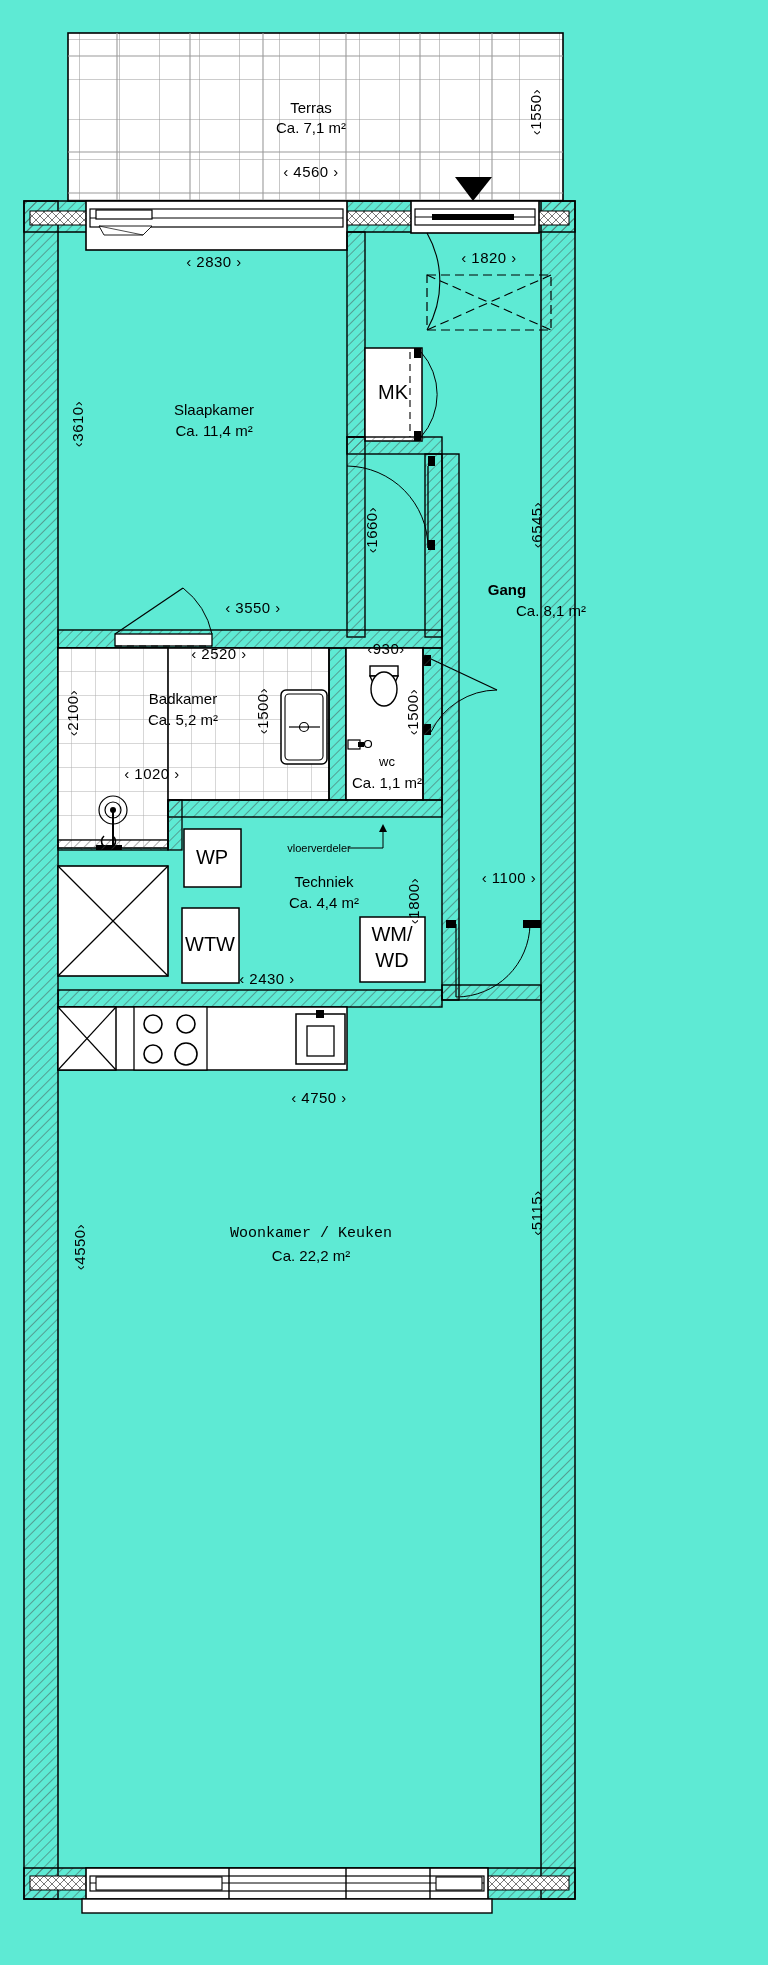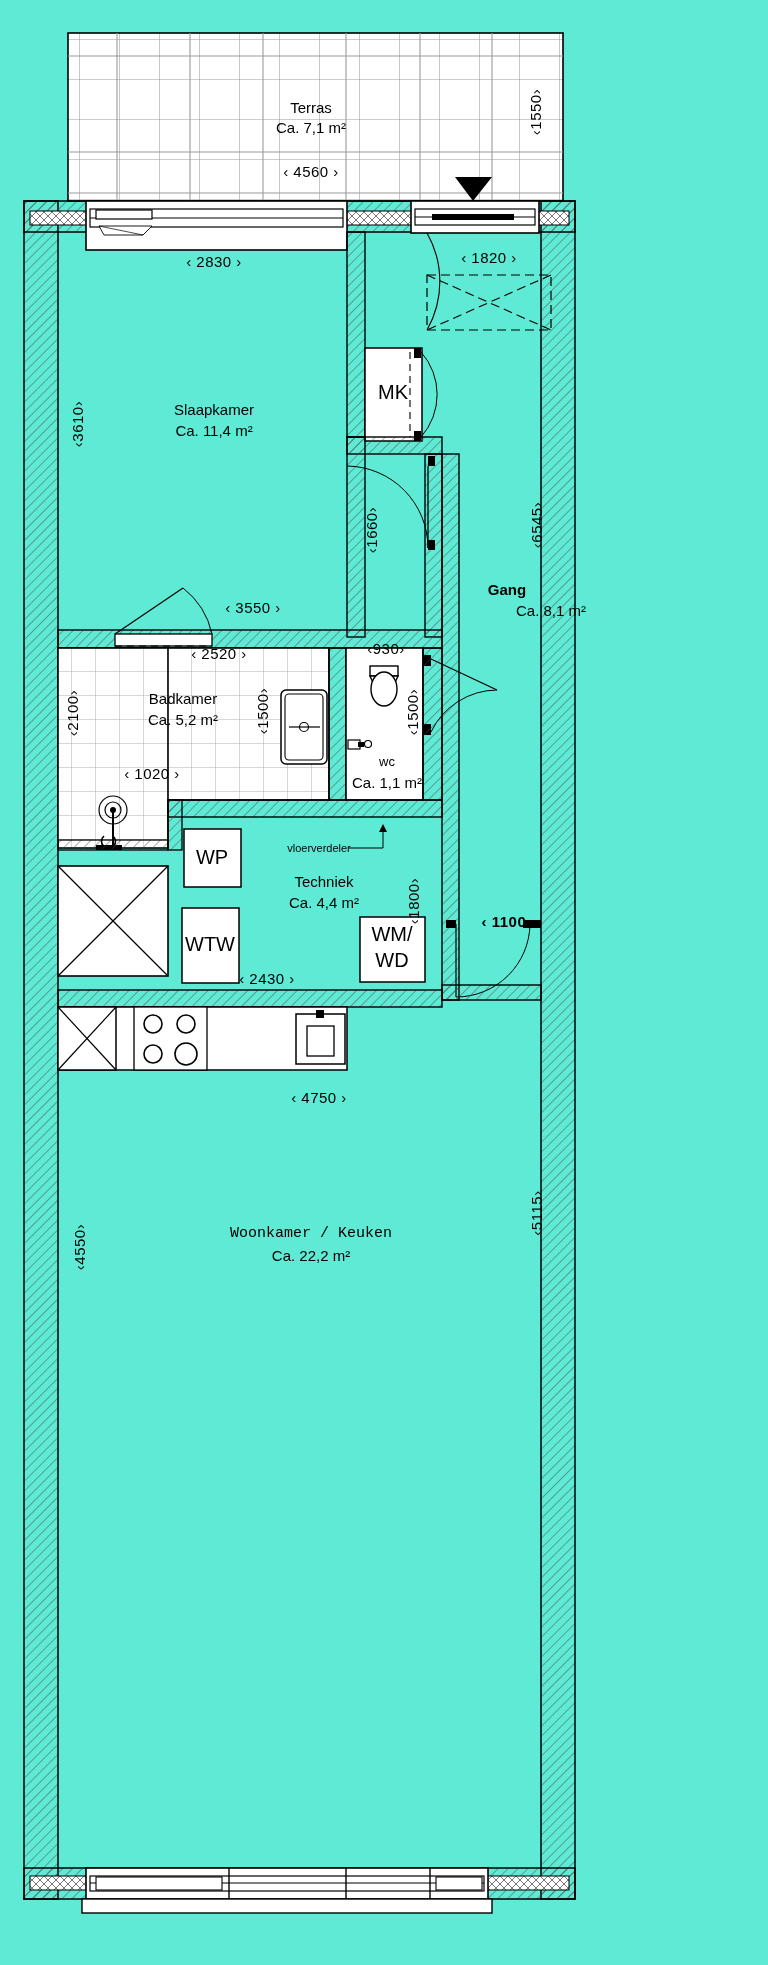--- a/index.html
+++ b/index.html
@@ -273,21 +273,21 @@
   <div class="lbl tiny ctr" style="left:319px; top:848px;">vloerverdeler</div>
 
   <div class="lbl dim ctr" style="left:311px; top:172px;">‹&nbsp;<span>4560</span>&nbsp;›</div>
   <div class="lbl dim ctr" style="left:214px; top:262px;">‹&nbsp;<span>2830</span>&nbsp;›</div>
   <div class="lbl dim ctr" style="left:489px; top:258px;">‹&nbsp;<span>1820</span>&nbsp;›</div>
   <div class="lbl dim ctr" style="left:253px; top:608px;">‹&nbsp;<span>3550</span>&nbsp;›</div>
   <div class="lbl dim ctr" style="left:195px; top:654px;margin-left:24px;">‹&nbsp;<span>2520</span>&nbsp;›</div>
   <div class="lbl dim ctr" style="left:386px; top:649px;">‹<span>930</span>›</div>
   <div class="lbl dim ctr" style="left:112px; top:774px;margin-left:40px;">‹&nbsp;<span>1020</span>&nbsp;›</div>
   <div class="lbl dim ctr" style="left:267px; top:979px;">‹&nbsp;<span>2430</span>&nbsp;›</div>
-  <div class="lbl dim ctr" style="left:509px; top:922px;font-weight:bold;">‹&nbsp;<span>1100</span>&nbsp;›</div>
+  <div class="lbl dim ctr" style="left:509px; top:878px;">‹&nbsp;<span>1100</span>&nbsp;›</div>
   <div class="lbl dim ctr" style="left:319px; top:1098px;">‹&nbsp;<span>4750</span>&nbsp;›</div>
 
   <div class="lbl dim dim-v ctr" style="left:536px; top:112px;">‹<span>1550</span>›</div>
   <div class="lbl dim dim-v ctr" style="left:78px; top:424px;">‹<span>3610</span>›</div>
   <div class="lbl dim dim-v ctr" style="left:372px; top:530px;">‹<span>1660</span>›</div>
   <div class="lbl dim dim-v ctr" style="left:537px; top:525px;">‹<span>6545</span>›</div>
   <div class="lbl dim dim-v ctr" style="left:73px; top:713px;">‹<span>2100</span>›</div>
   <div class="lbl dim dim-v ctr" style="left:263px; top:711px;">‹<span>1500</span>›</div>
   <div class="lbl dim dim-v ctr" style="left:413px; top:712px;">‹<span>1500</span>›</div>
   <div class="lbl dim dim-v ctr" style="left:414px; top:901px;">‹<span>1800</span>›</div>

